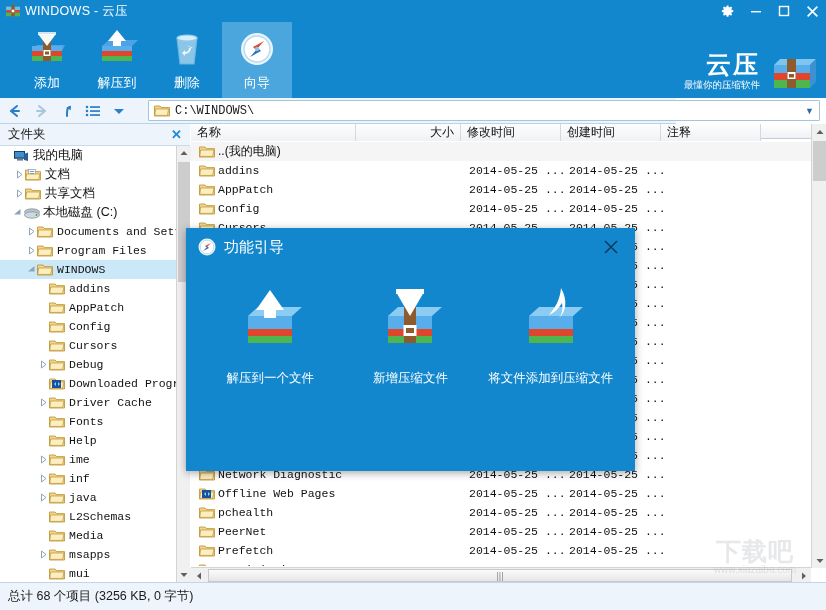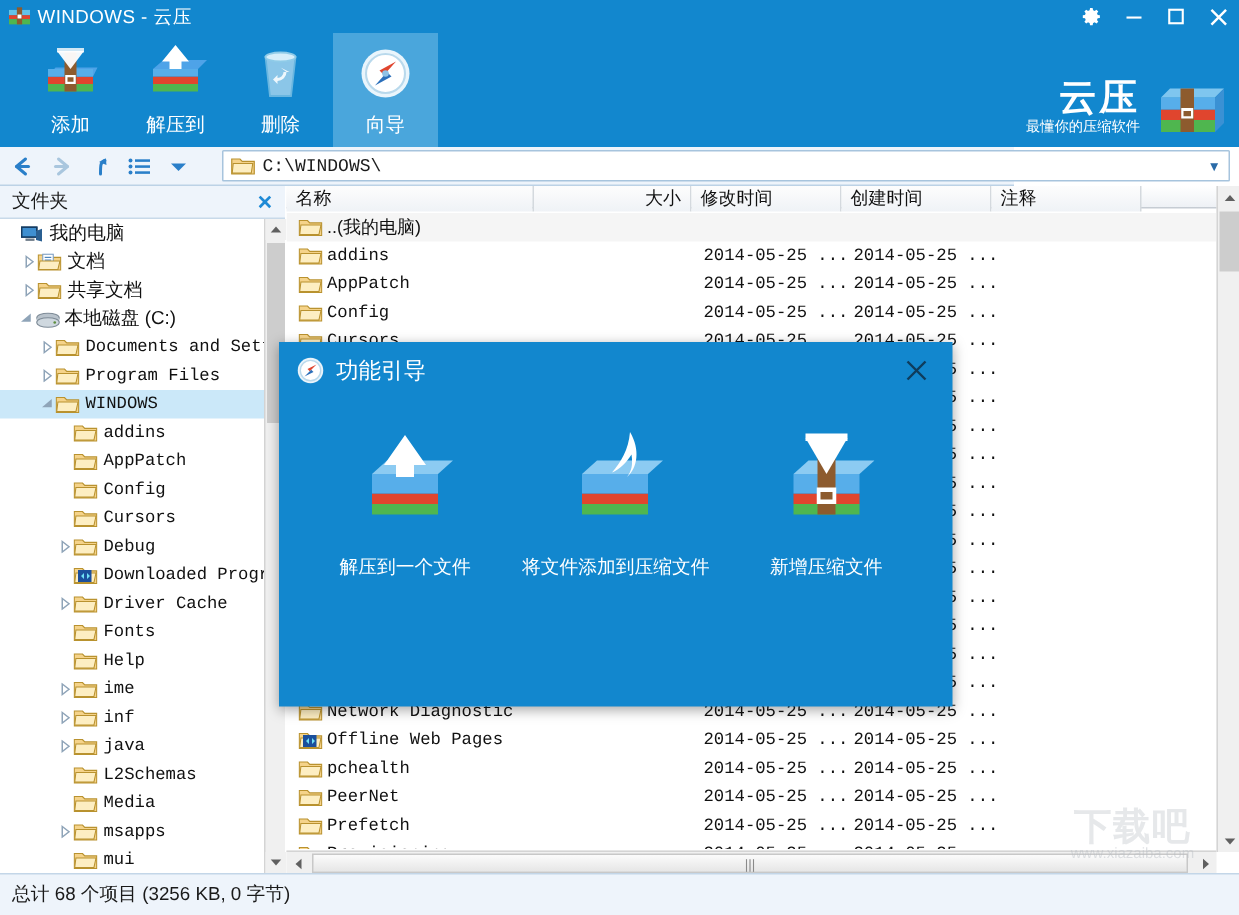--- a/index.html
+++ b/index.html
@@ -1008,38 +1008,38 @@
         <span class="olbl">解压到一个文件</span>
       </div>
 
       <div class="opt">
         <span class="oic">
           <svg width="64" height="66" viewBox="0 0 64 66">
             <rect x="10" y="48" width="44" height="7" fill="#4fb64f"></rect>
             <rect x="10" y="41" width="44" height="7" fill="#e0452e"></rect>
             <rect x="10" y="28" width="44" height="13" fill="#57aeea"></rect>
             <path d="M10 28 L20 19 L64 19 L54 28 Z" fill="#8ccbf2"></path>
-            <path d="M42 0 C41 12 36 20 30 27 C35 25 40 20 43 15 C44 22 43 26 40 30 C47 24 49 12 42 0 Z" fill="#ffffff"></path>
-          </svg>
-        </span>
-        <span class="olbl">将文件添加到压缩文件</span>
-      </div>
-
-      <div class="opt">
-        <span class="oic">
-          <svg width="64" height="66" viewBox="0 0 64 66">
-            <rect x="10" y="48" width="44" height="7" fill="#4fb64f"></rect>
-            <rect x="10" y="41" width="44" height="7" fill="#e0452e"></rect>
-            <rect x="10" y="28" width="44" height="13" fill="#57aeea"></rect>
-            <path d="M10 28 L20 19 L64 19 L54 28 Z" fill="#8ccbf2"></path>
             <rect x="26" y="8" width="12" height="47" fill="#8d5b2e"></rect>
             <rect x="25.5" y="37" width="13" height="11" fill="#ffffff"></rect>
             <rect x="28" y="40" width="8" height="5" fill="#8d5b2e"></rect>
             <path d="M18 4 L46 4 L32 28 Z" fill="#ffffff"></path>
             <rect x="18" y="1" width="28" height="5" fill="#ffffff"></rect>
           </svg>
         </span>
         <span class="olbl">新增压缩文件</span>
       </div>
+
+      <div class="opt">
+        <span class="oic">
+          <svg width="64" height="66" viewBox="0 0 64 66">
+            <rect x="10" y="48" width="44" height="7" fill="#4fb64f"></rect>
+            <rect x="10" y="41" width="44" height="7" fill="#e0452e"></rect>
+            <rect x="10" y="28" width="44" height="13" fill="#57aeea"></rect>
+            <path d="M10 28 L20 19 L64 19 L54 28 Z" fill="#8ccbf2"></path>
+            <path d="M42 0 C41 12 36 20 30 27 C35 25 40 20 43 15 C44 22 43 26 40 30 C47 24 49 12 42 0 Z" fill="#ffffff"></path>
+          </svg>
+        </span>
+        <span class="olbl">将文件添加到压缩文件</span>
+      </div>
     </div>
   </div>
 
 </div>
 
 </body></html>

